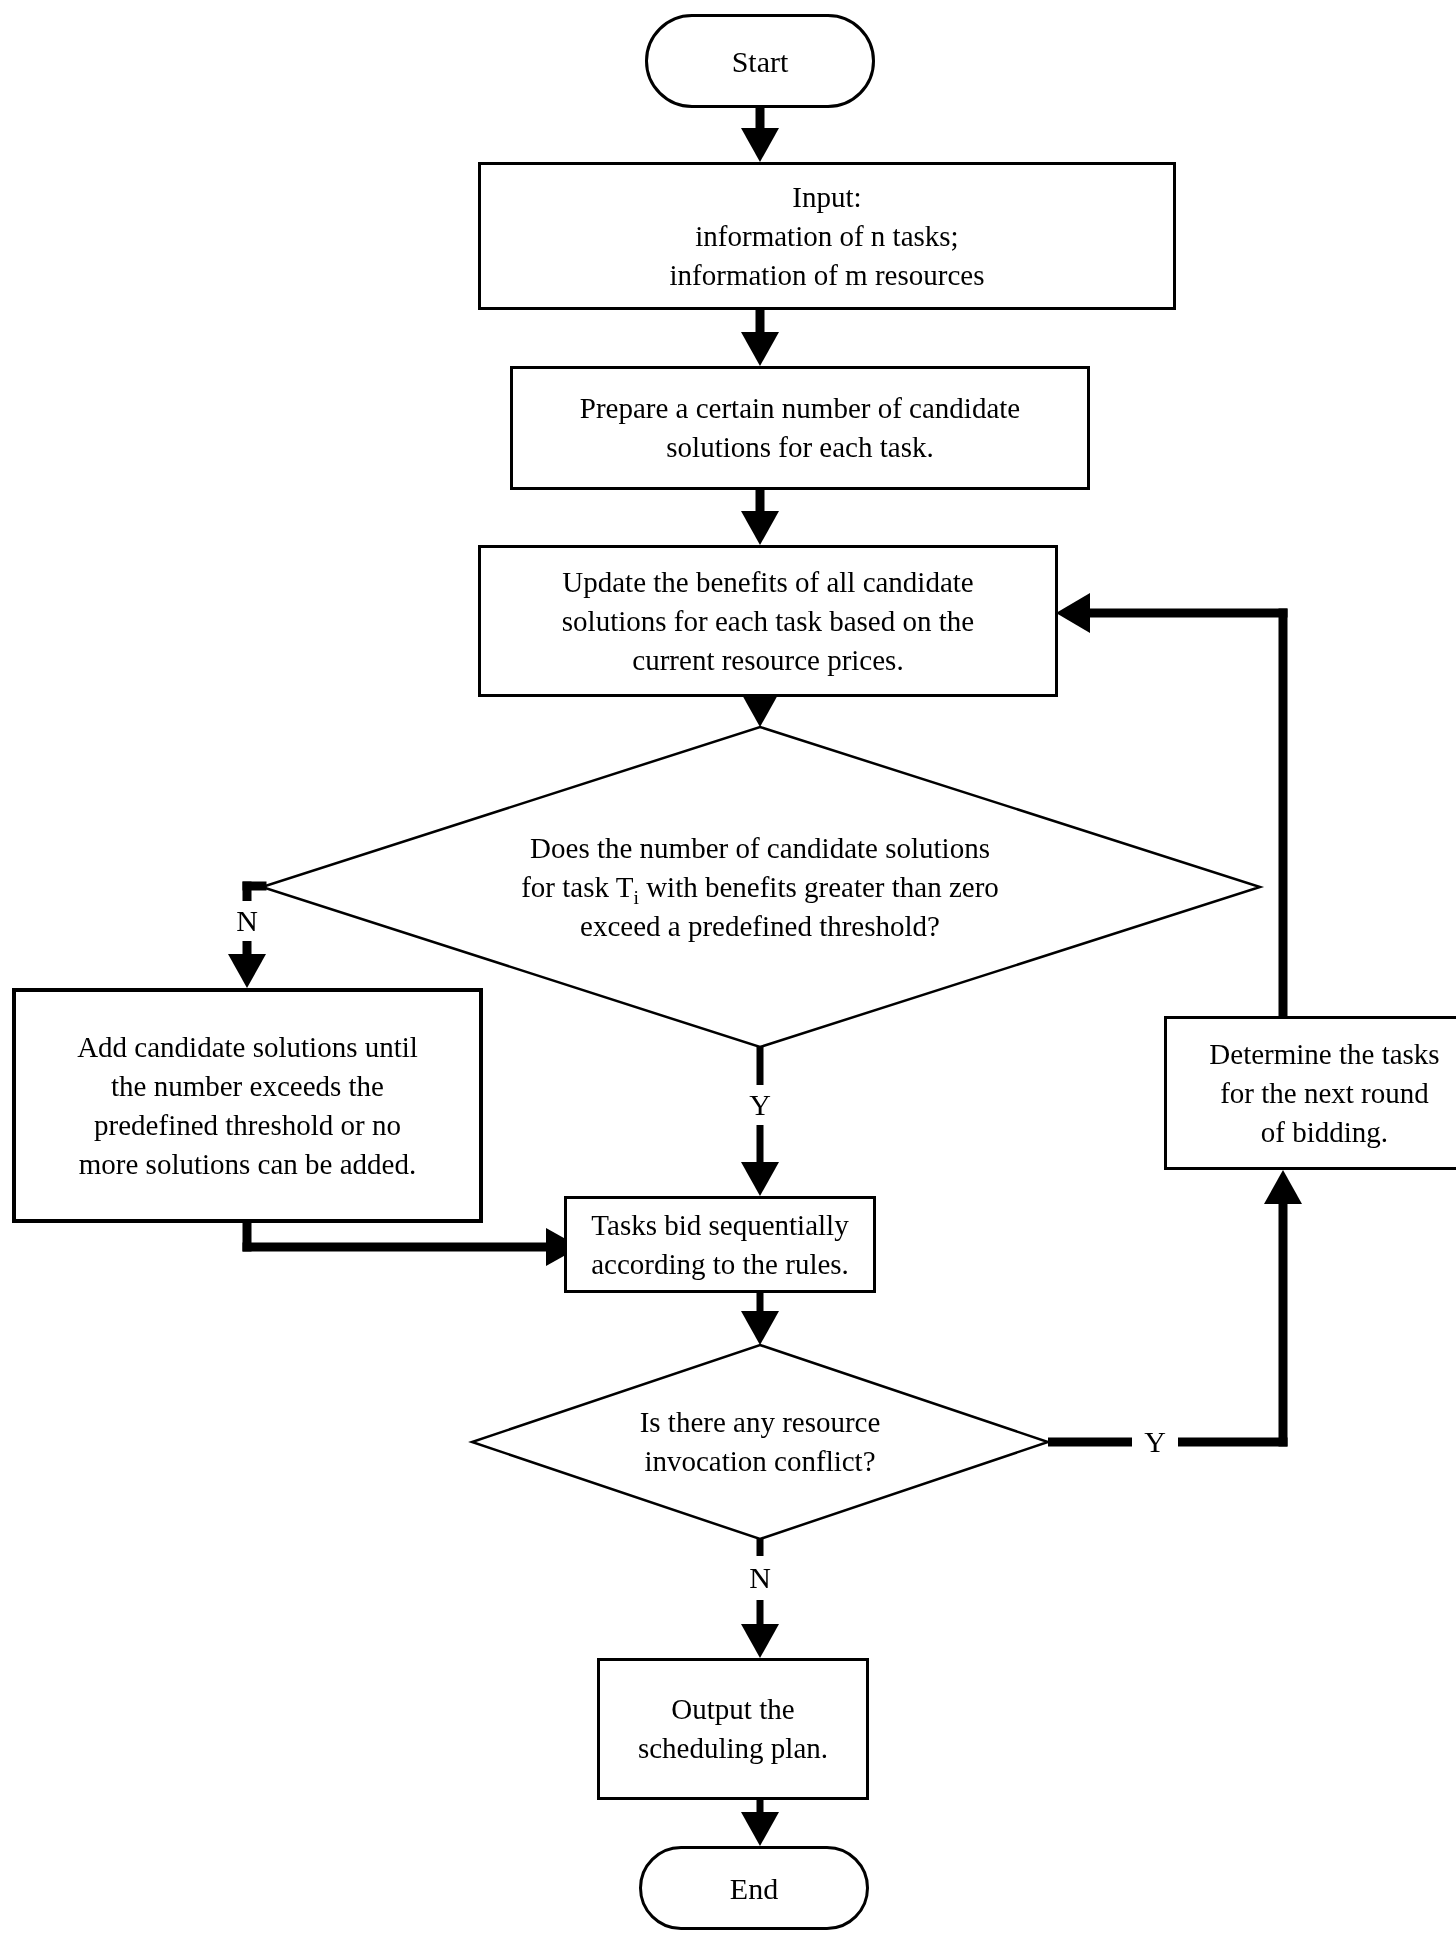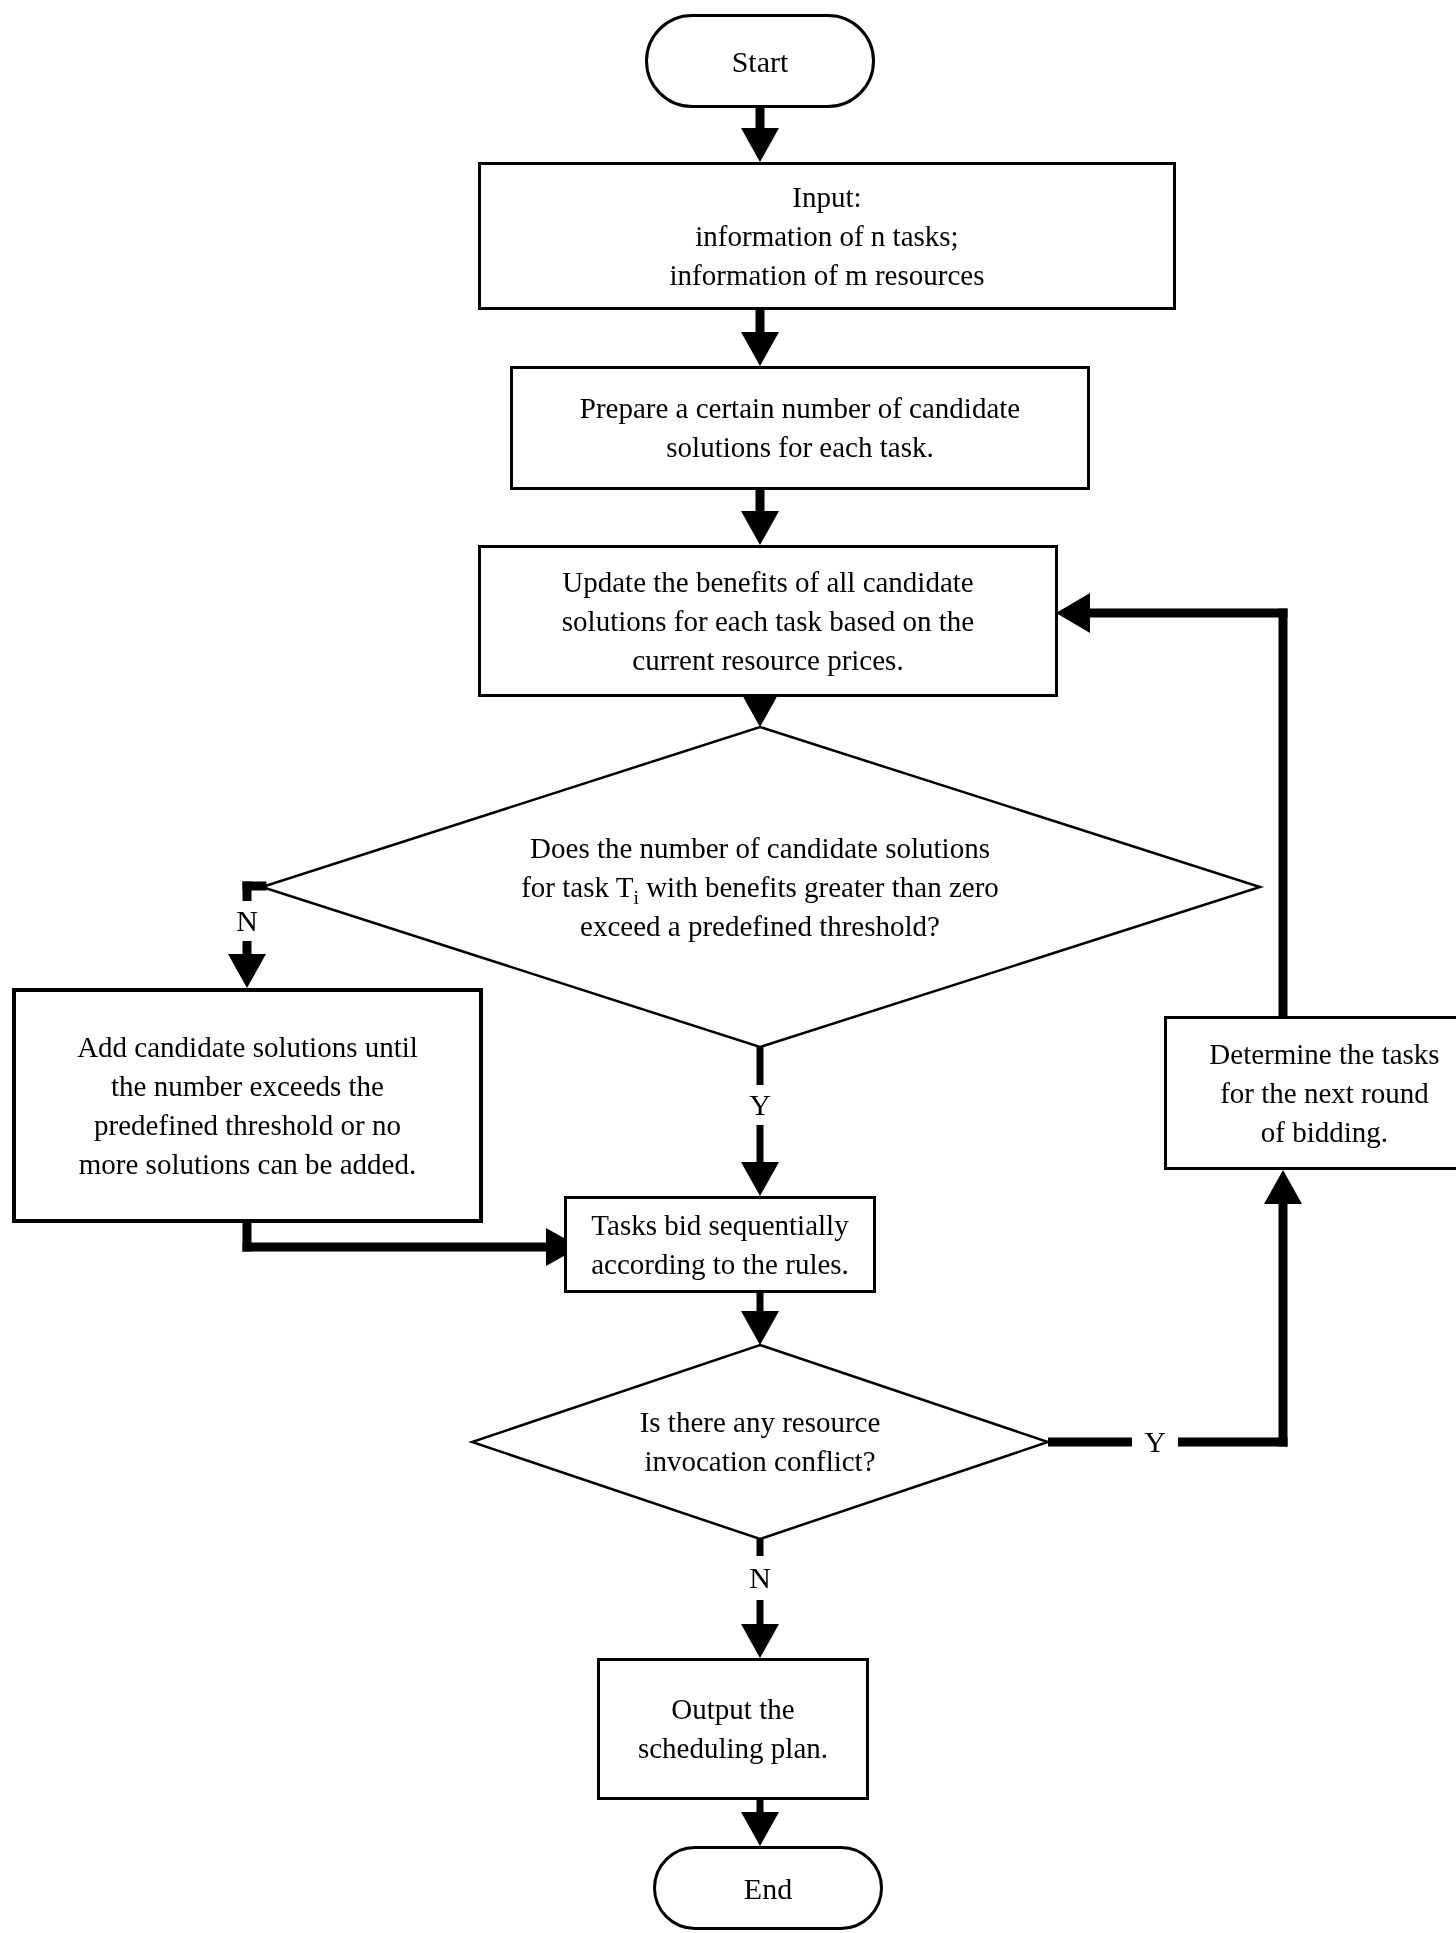--- a/index.html
+++ b/index.html
@@ -177,21 +177,21 @@
     <div class="label">Determine the tasks
 for the next round
 of bidding.</div>
   </div>
 
   <div class="node" style="left:597px; top:1658px; width:272px; height:142px;">
     <div class="label">Output the
 scheduling plan.</div>
   </div>
 
-  <div class="node terminator" style="left:653px; top:1846px; width:230px; height:84px;">
+  <div class="node terminator" style="left:639px; top:1846px; width:230px; height:84px;">
     <div class="label">End</div>
   </div>
 
   <div class="edge-label" style="left:225px; top:901px; width:44px; height:40px;">N</div>
   <div class="edge-label" style="left:738px; top:1085px; width:44px; height:40px;">Y</div>
   <div class="edge-label" style="left:1132px; top:1420px; width:46px; height:44px;">Y</div>
   <div class="edge-label" style="left:738px; top:1556px; width:44px; height:44px;">N</div>
 
 </div>
 

